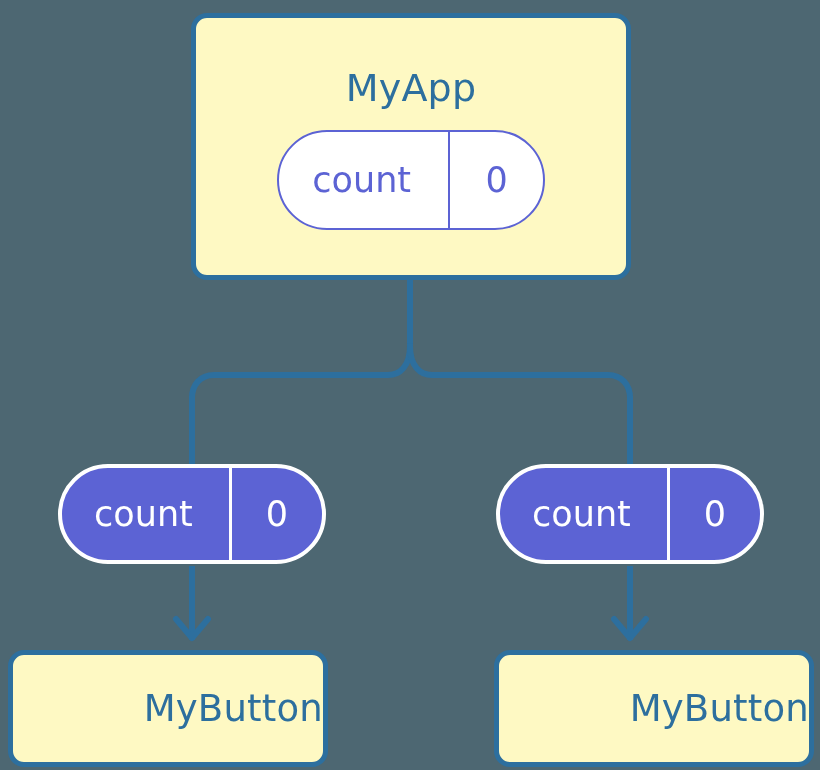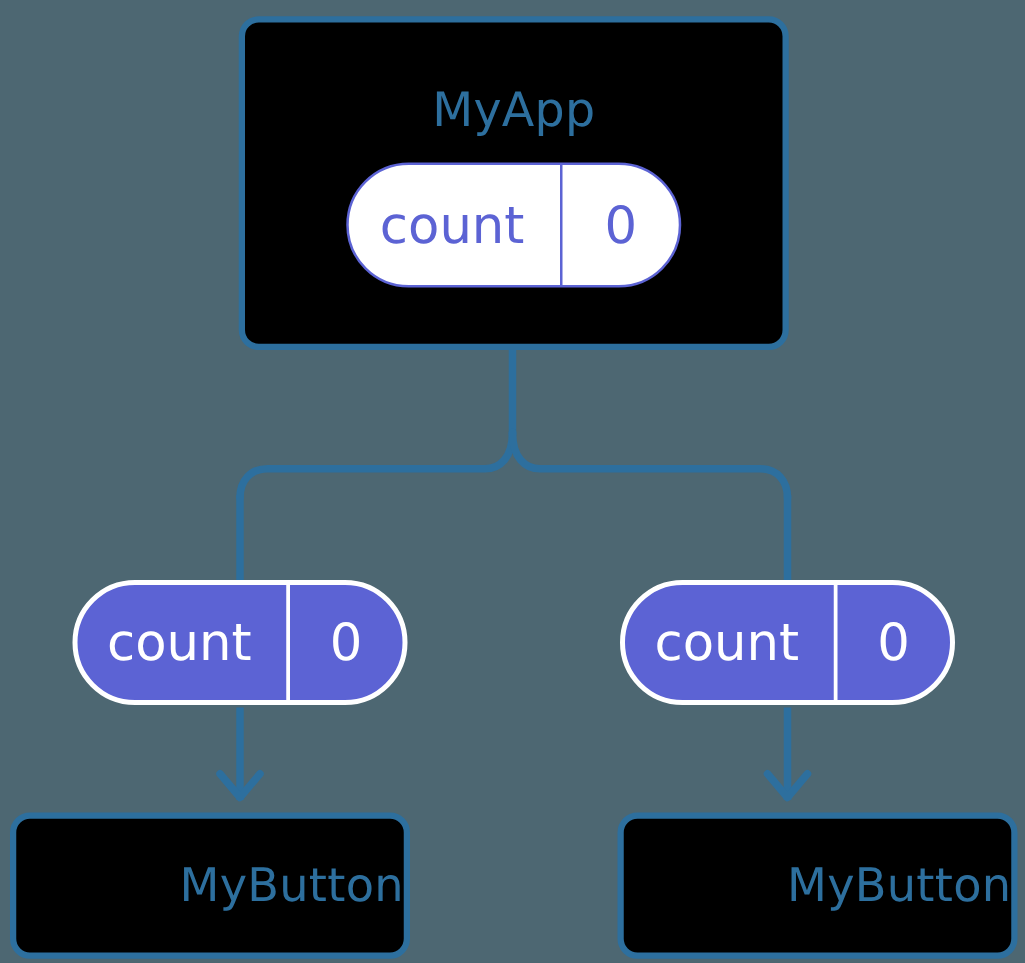--- a/index.html
+++ b/index.html
@@ -22,21 +22,21 @@
     left: 0;
     top: 0;
     width: 820px;
     height: 770px;
     pointer-events: none;
   }
 
   
   .node-box {
     position: absolute;
-    background: #000000;
+    background: #fef9c3;
     border: 5px solid #2d6f9e;
     border-radius: 16px;
     box-sizing: border-box;
   }
   .node-title {
     color: #2d6f9e;
     font-size: 36px;
     font-weight: 400;
     letter-spacing: 0.2px;
     white-space: nowrap;
@@ -73,21 +73,21 @@
     align-items: stretch;
     border-radius: 999px;
     box-sizing: border-box;
     overflow: hidden;
   }
   .pill-key, .pill-val {
     display: flex;
     align-items: center;
     justify-content: center;
     box-sizing: border-box;
-    font-size: 41px;
+    font-size: 35px;
     line-height: 1;
     white-space: nowrap;
   }
 
   
   .pill-outline {
     border: 2px solid #5c63d4;
     background: #ffffff;
   }
   .pill-outline .pill-key,

